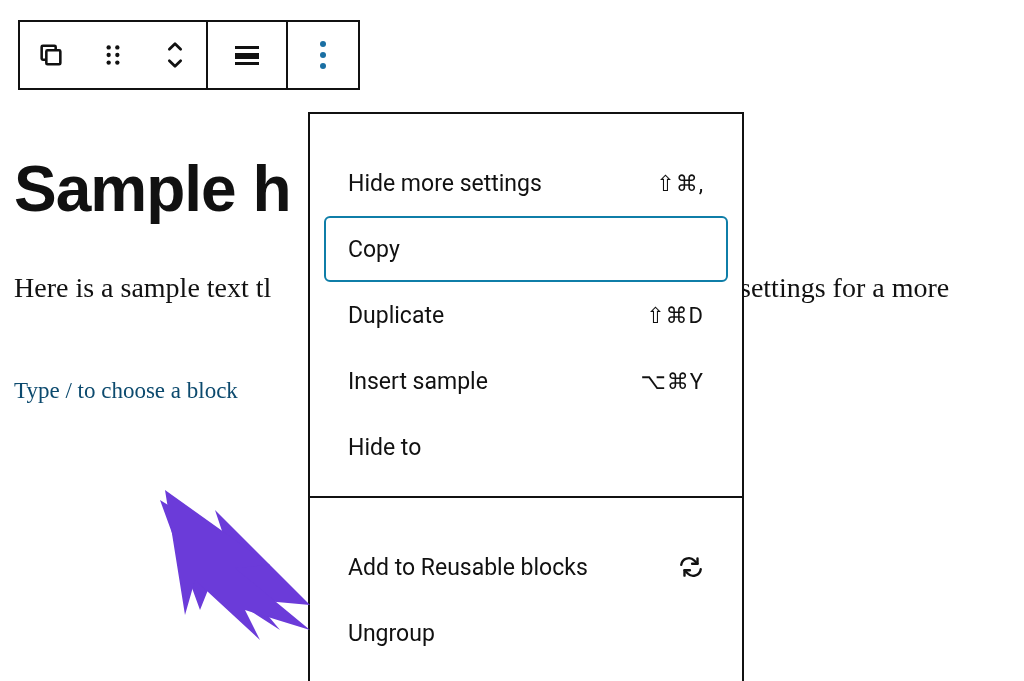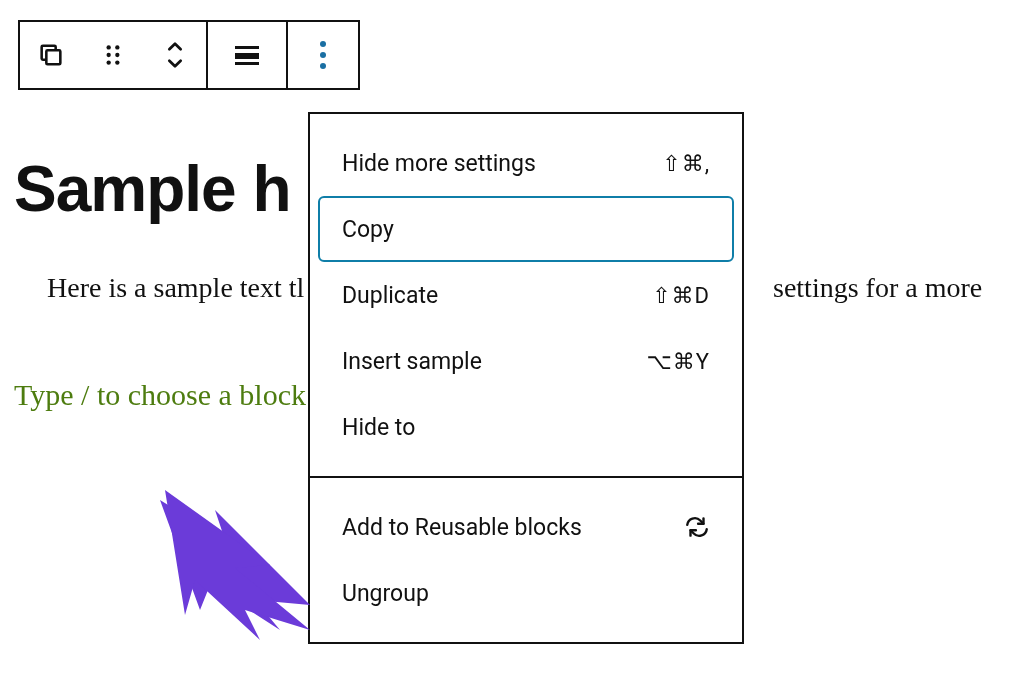--- a/index.html
+++ b/index.html
@@ -53,44 +53,44 @@
   }
 
   
   .para {
     position: absolute;
     top: 272px;
     left: 14px;
     font-family: Georgia, "Times New Roman", serif;
     font-size: 28px;
     color: #111;
-    margin-left: 33px;
   }
 
   
   .placeholder {
     position: absolute;
     top: 378px;
     left: 14px;
     font-family: Georgia, "Times New Roman", serif;
-    font-size: 30px;
-    color: #4d7c0f;
+    font-size: 23px;
+    color: #0c4a6e;
   }
 
   
   .menu {
     position: absolute;
     top: 112px;
     left: 308px;
     width: 432px;
     border: 2px solid #111;
     background: #fff;
   }
   .menu-section {
-    padding: 16px 0;
+    padding: 16px 6px;
+    margin-top: 20px;
   }
   .menu-divider {
     border-top: 2px solid #111;
   }
   .menu-item {
     display: flex;
     align-items: center;
     justify-content: space-between;
     height: 62px;
     padding: 0 22px;

